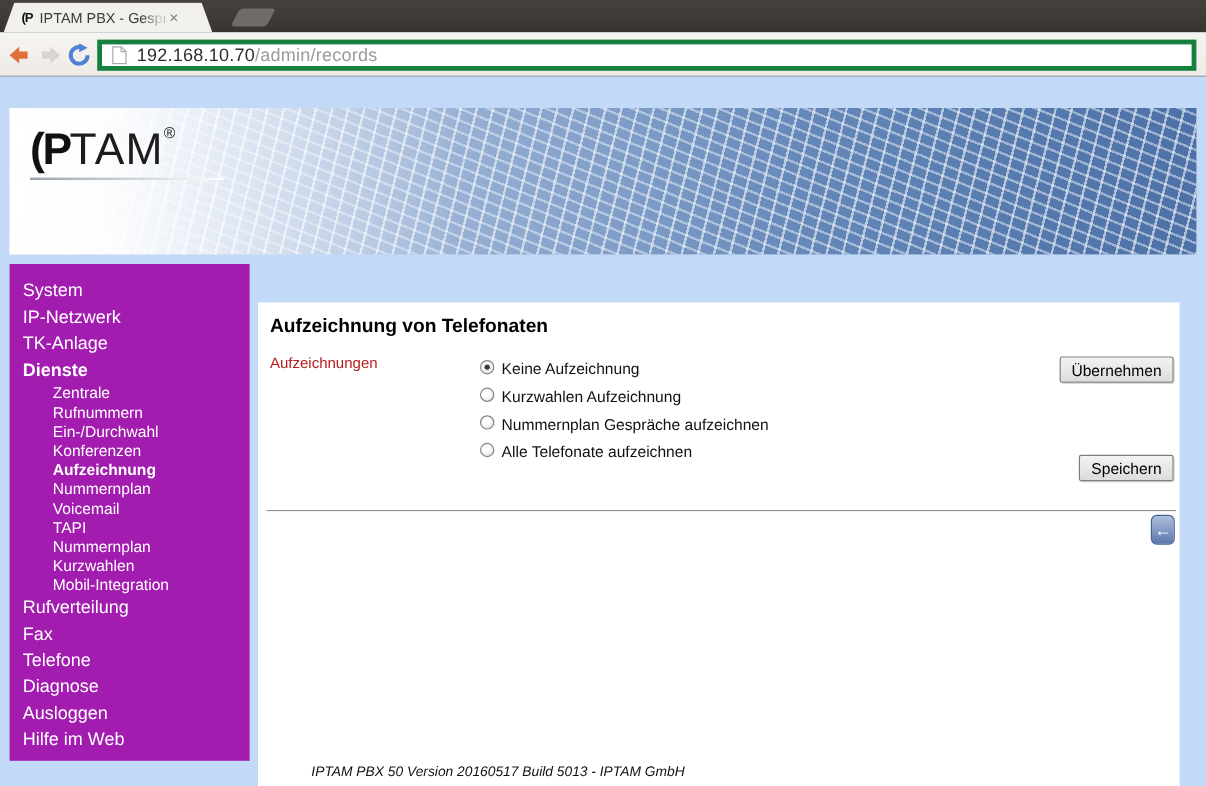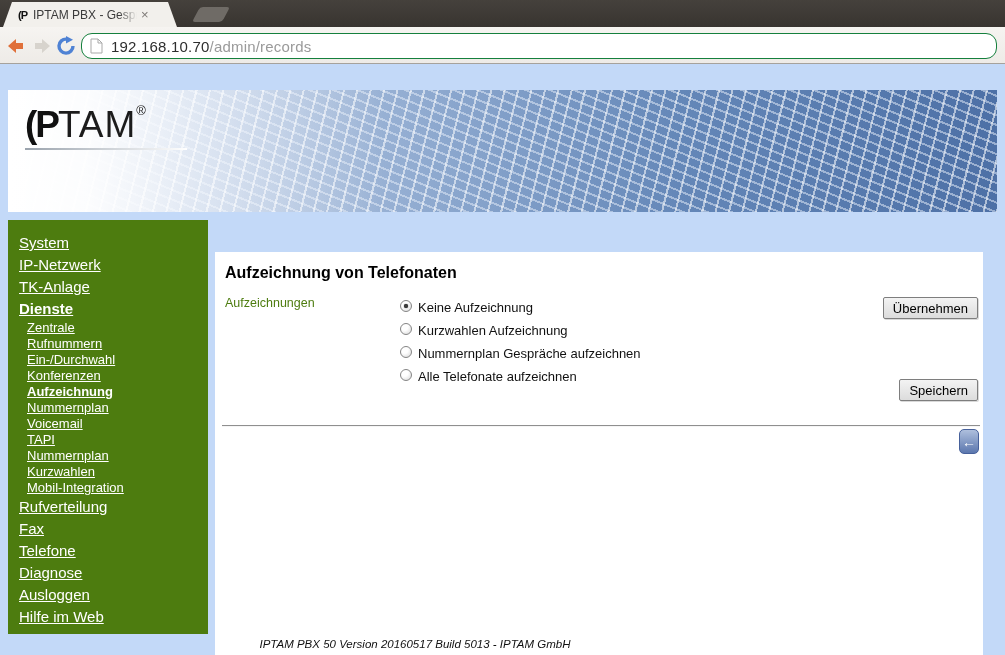--- a/index.html
+++ b/index.html
@@ -20,21 +20,21 @@
                background:linear-gradient(90deg, rgba(242,240,236,0), #f2f0ec); }
   .tab-close { font-size:13px; color:#7e7a76; margin-left:4px; line-height:1; cursor:default; }
   .newtab-btn { position:absolute; left:196px; top:7px; width:30px; height:15px;
                 background:#6f6b66; border-radius:3px; transform:skewX(-28deg); }
 
   .toolbar { position:absolute; left:0; top:27px; width:1005px; height:37px;
              background:linear-gradient(#f6f4f1,#eeebe7); border-bottom:1px solid #a6a29c; }
   .nav-icon { position:absolute; top:36px; width:22px; height:20px; }
   .nav-back { left:5px; } .nav-fwd { left:31px; } .nav-reload { left:56px; }
   .omnibox { position:absolute; left:81px; top:33px; width:916px; height:26px; background:#fff;
-             border:1px solid #15803d; border-radius:11px; display:flex; align-items:center; }
+             border:4px solid #15803d; border-radius:0; display:flex; align-items:center; }
   .page-icon { margin:0 8px 0 8px; flex:0 0 auto; display:flex; }
   .url { font-size:15px; letter-spacing:.2px; white-space:nowrap; }
   .url-host { color:#2e2e2e; }
   .url-path { color:#9a9a9a; }
 
   
   .page { position:absolute; left:0; top:64px; width:830px; height:591px; background:#c3d9f8; }
 
   .banner { position:absolute; left:8px; top:26px; width:989px; height:122px; overflow:hidden;
     background:
@@ -44,29 +44,29 @@
       linear-gradient(90deg, #e7edf7 0%, #b6c8e3 22%, #8aa6cd 45%, #6487b8 68%, #4d70a6 100%);
   }
   .logo { position:absolute; left:17px; top:13px; color:#111; }
   .logo-ip  { font-size:37px; font-weight:800; letter-spacing:-2px; }
   .logo-tam { font-size:37px; font-weight:400; letter-spacing:1px; color:#1c1c1c; }
   .logo-reg { font-size:13px; vertical-align:22px; color:#222; }
   .logo-underline { width:162px; height:2px; margin-top:2px;
                     background:linear-gradient(90deg,#9aa3ad,#ffffff); }
 
   .sidebar { position:absolute; left:8px; top:156px; width:200px; height:414px;
-             background:#4d7c0f; color:#fff; padding-top:12px;text-decoration:underline; }
+             background:#a21caf; color:#fff; padding-top:12px; }
   .s-item { cursor:pointer; }
   .s-item.lvl0 { font-size:15px; line-height:22px; padding-left:11px; }
-  .s-item.lvl1 { font-size:13px; line-height:16px; padding-left:19px; }
+  .s-item.lvl1 { font-size:13px; line-height:16px; padding-left:36px; }
   .s-item.bold { font-weight:bold; }
 
   .main { position:absolute; left:215px; top:156px; width:768px; height:414px; background:#fff;margin-top:32px; }
   .main h1 { position:absolute; left:10px; top:12px; font-size:16px; color:#000; }
-  .field-label { position:absolute; left:10px; top:44px; font-size:12.5px; color:#4d7c0f; }
+  .field-label { position:absolute; left:10px; top:44px; font-size:12.5px; color:#b91c1c; }
   .radio-group { position:absolute; left:185px; top:48px; display:flex; flex-direction:column; gap:8px; }
   .radio-row { display:flex; align-items:flex-start; gap:6px; font-size:13px; color:#111; }
   .radio { width:12px; height:12px; border-radius:50%; border:1px solid #858585;
            background:radial-gradient(circle at 35% 30%, #ffffff 0 35%, #d6d6d6 100%);
            position:relative; flex:0 0 auto; }
   .radio[data-checked="true"]::after { content:""; position:absolute; left:3px; top:3px;
            width:4px; height:4px; border-radius:50%; background:#3b3b3b; box-shadow:0 0 1px #000; }
   .btn { position:absolute; right:5px; height:22px; padding:0 9px; font-size:13px; color:#000;
          background:linear-gradient(#f3f3f3,#dcdcdc); border:1px solid #7e7e7e; border-radius:2px;
          box-shadow:1px 1px 0 rgba(0,0,0,.15); font-family:"Liberation Sans",sans-serif; }

